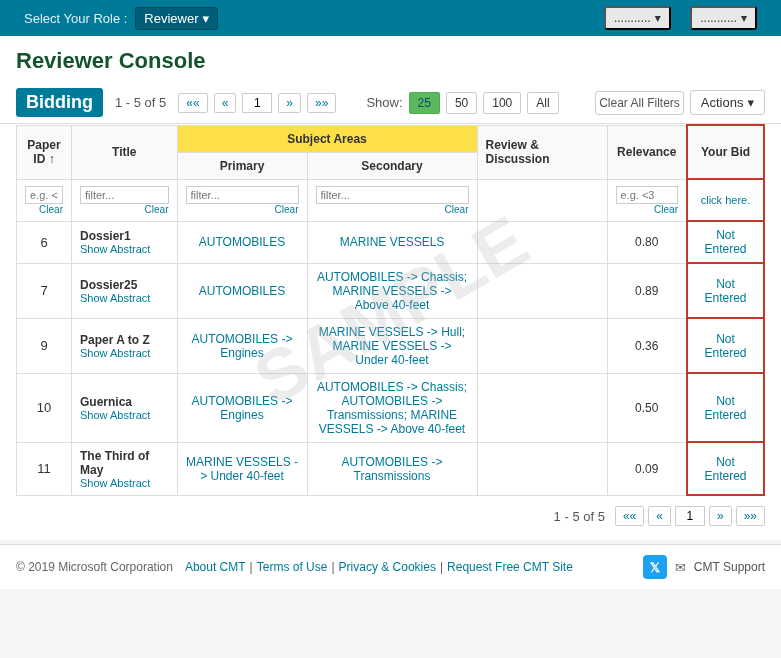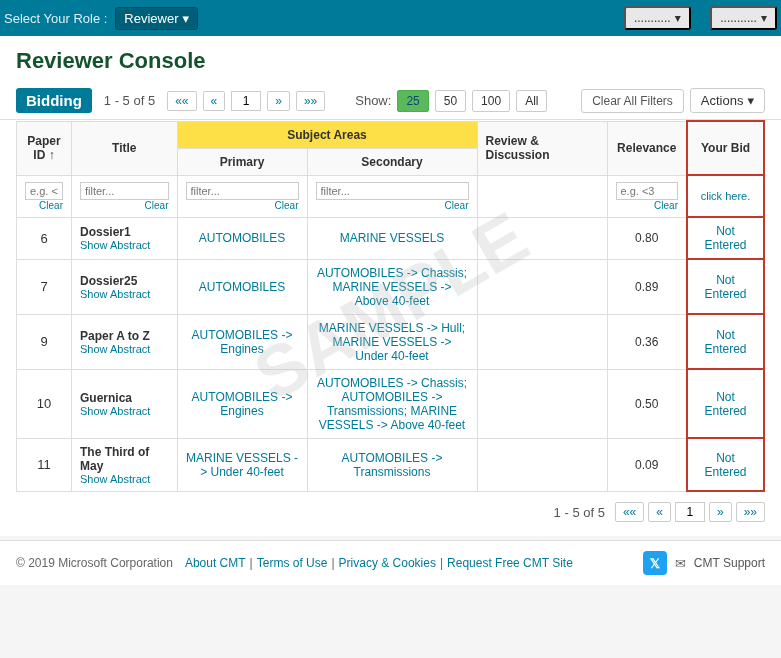--- a/index.html
+++ b/index.html
@@ -2,21 +2,21 @@
 <html><head>
   <meta charset="utf-8">
   <style>
     * { box-sizing: border-box; margin: 0; padding: 0; }
     body { font-family: Arial, sans-serif; font-size: 13px; background: #f5f5f5; color: #333; width: 781px; }
 
     
     .top-nav {
       background: #007a99;
       color: white;
-      padding: 6px 4px;
+      padding: 6px 24px;
       display: flex;
       align-items: center;
       justify-content: center;
       gap: 8px;
       font-size: 13px;
     }
     .top-nav .role-label { color: #e0f0f5; }
     .top-nav .role-dropdown {
       background: #005f78;
       border: 1px solid #004a5e;
@@ -59,21 +59,21 @@
       align-items: center;
       gap: 6px;
       border-bottom: 1px solid #ddd;
     }
     .badge-bidding {
       background: #007a99;
       color: white;
       padding: 4px 10px;
       border-radius: 3px;
       font-weight: bold;
-      font-size: 15px;
+      font-size: 18px;
     }
     .pagination-info {
       color: #555;
       font-size: 13px;
       margin: 0 6px;
     }
     .pag-btn {
       border: 1px solid #ccc;
       background: white;
       color: #007a99;
@@ -102,21 +102,21 @@
     .show-btn.active {
       background: #5cb85c;
       color: #0c4a6e;
       border-color: #4cae4c;
     }
     .spacer-flex { flex: 1; }
     .clear-filters-btn {
       border: 1px solid #ccc;
       background: white;
       color: #555;
-      padding: 4px 10px;
+      padding: 4px 3px;
       cursor: pointer;
       border-radius: 3px;
       font-size: 12px;
     }
     .actions-btn {
       border: 1px solid #ccc;
       background: white;
       color: #333;
       padding: 4px 10px;
       cursor: pointer;

